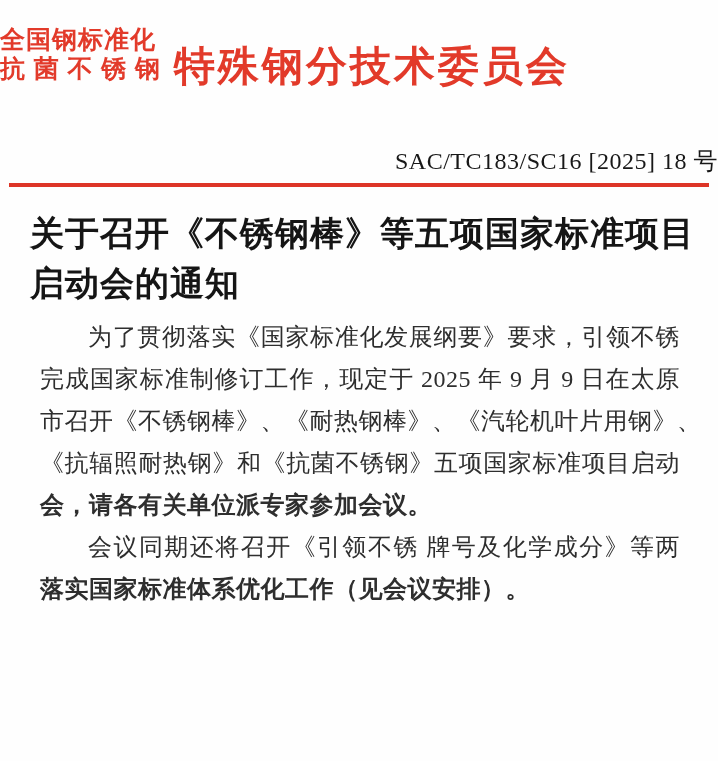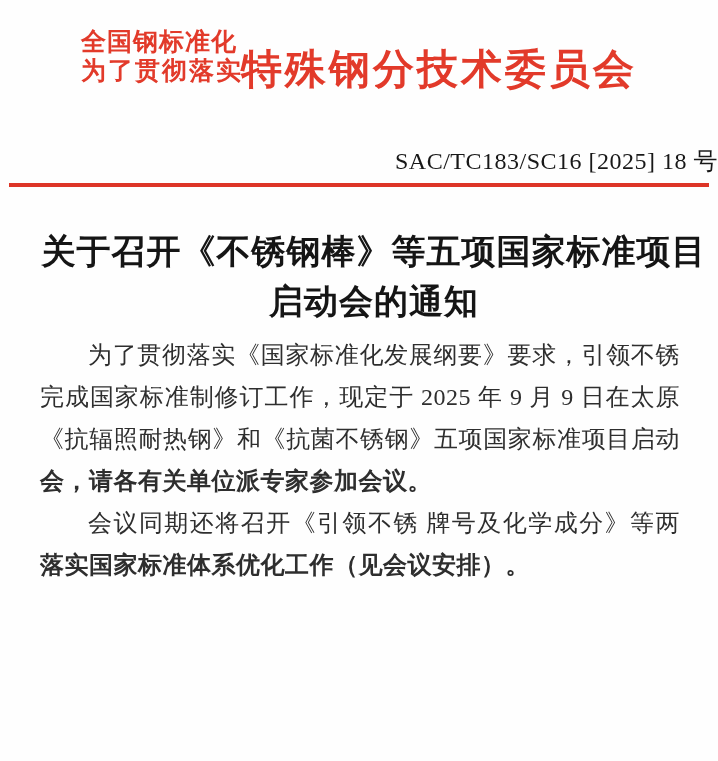--- a/index.html
+++ b/index.html
@@ -11,22 +11,24 @@
     margin: 0 auto;
     background: #fefefe;
     overflow: hidden;
     font-family: "Liberation Serif", "DejaVu Serif", serif;
     padding-top: 14px;
   }
   
   .header {
     height: 84px;
     display: flex;
-    justify-content: center;
+    justify-content: flex-start;
     align-items: center;
+    gap: 14px;
+    font-family: Liberation Mono, monospace;
   }
   .org-small {
     width: 160px;
     font-weight: bold;
     font-size: 25px;
     line-height: 29px;
     letter-spacing: 1px;
     white-space: nowrap;
   }
   .org-small .l2 {
@@ -52,22 +54,22 @@
     letter-spacing: 0.5px;
   }
   
   .red-line {
     margin: 9px 9px 0 9px;
     height: 4px;
     border: 0;
   }
   
   .title {
-    margin-top: 40px;
-    text-align: center;
+    margin-top: 22px;
+    text-align: left;
     font-weight: 900;
     font-size: 34px;
     line-height: 50px;
     color: #151515;
     letter-spacing: 1px;
     padding-left: 30px;
   }
   
   .body-area {
     padding: 0 38px 0 40px;
@@ -92,39 +94,40 @@
   .line.last { text-align-last: left; font-weight: bold; }
 </style>
 </head>
 <body>
 
 <div class="page">
 
   <div class="header">
     <div class="org-small" style="color: rgb(226, 58, 42);">
       <div class="l1">全国钢标准化</div>
-      <div class="l2">为了贯彻落实</div>
+      <div class="l2">抗菌不锈钢</div>
     </div>
     <div class="org-large" style="color: rgb(226, 58, 42);">特殊钢分技术委员会</div>
   </div>
 
   <div class="doc-number">SAC/TC183/SC16 [2025] 18 号</div>
 
   <hr class="red-line" style="background: rgb(221, 53, 39);">
 
   <div class="title">
     <div>关于召开《不锈钢棒》等五项国家标准项目</div>
     <div>启动会的通知</div>
   </div>
 
   <div class="body-area">
     <div class="paragraphs" id="body-paragraphs">
         <div class="paragraph">
           <div class="line indent">为了贯彻落实《国家标准化发展纲要》要求，引领不锈</div>
           <div class="line">完成国家标准制修订工作，现定于 2025 年 9 月 9 日在太原</div>
+          <div class="line">市召开《不锈钢棒》、《耐热钢棒》、《汽轮机叶片用钢》、</div>
           <div class="line">《抗辐照耐热钢》和《抗菌不锈钢》五项国家标准项目启动</div>
           <div class="line last">会，请各有关单位派专家参加会议。</div>
         </div>
         <div class="paragraph">
           <div class="line indent">会议同期还将召开《引领不锈 牌号及化学成分》等两</div>
           <div class="line last">落实国家标准体系优化工作（见会议安排）。</div>
         </div>
       </div>
   </div>
 

